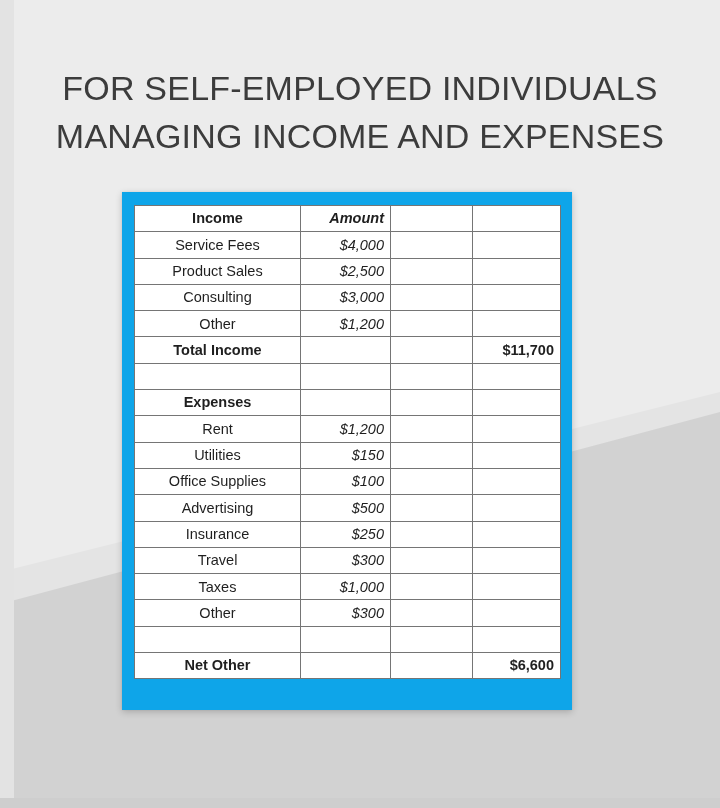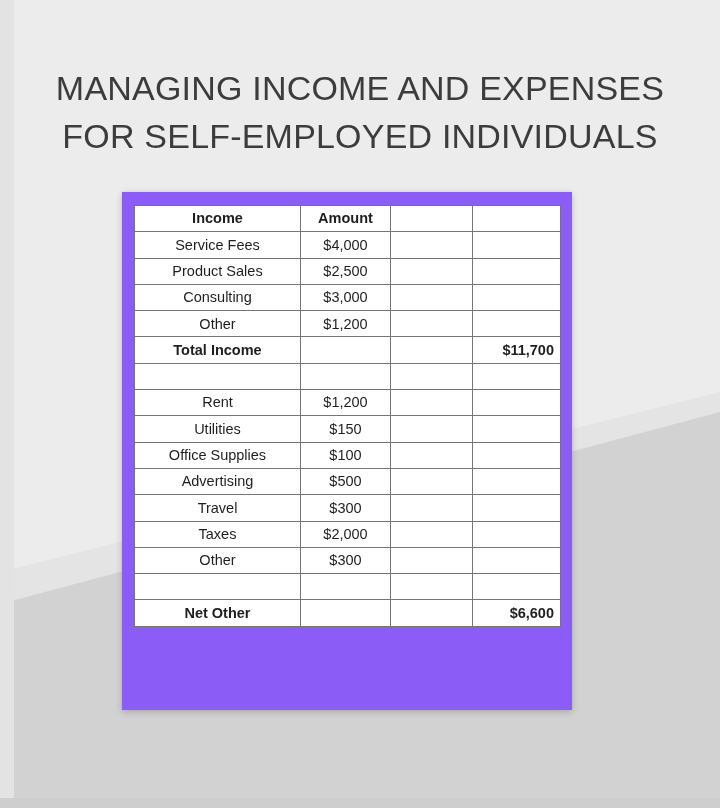--- a/index.html
+++ b/index.html
@@ -68,21 +68,21 @@
   }
 
   
   #sheet-card {
     position:absolute;
     z-index:2;
     left:122px;
     top:192px;
     width:450px;
     height:518px;
-    background:#8b5cf6;
+    background:#0ea5e9;
     box-shadow:0 2px 7px rgba(0,0,0,0.20), 0 0 1px rgba(0,0,0,0.10);
   }
 
   
   #budget-table {
     position:absolute;
     left:12px;
     top:13px;
     width:426px;
     border-collapse:collapse;
@@ -94,43 +94,43 @@
     padding:0 6px;
     font-size:14.5px;
     color:#1f1f1f;
     line-height:1;
     vertical-align:middle;
     background:#ffffff;
     overflow:hidden;
     white-space:nowrap;
   }
   .c-label   { width:166px; text-align:center; }
-  .c-amount  { width:90px;  text-align:center; padding-right:9px; }
+  .c-amount  { width:90px;  text-align:right; padding-right:9px;font-style:italic; }
   .c-blank   { width:82px; }
   .c-total   { width:88px;  text-align:right; padding-right:9px; }
 
   .row-header td, .row-section td, .row-total td { font-weight:bold; }
   .row-header .c-label, .row-header .c-amount { font-size:15px; }
   .row-section .c-label { font-size:15px; }
   .row-total  .c-label  { font-size:15px; }
   .row-spacer td { height:26.3px; }
 </style>
 </head>
 <body>
 
 <div id="bg-layer">
   <div class="band-dark"></div>
   <div class="band-edge"></div>
   <div class="band-left-strip"></div>
   <div class="band-bottom-strip"></div>
 </div>
 
 <div id="title-block">
+  <div class="title-line">FOR SELF-EMPLOYED INDIVIDUALS</div>
   <div class="title-line">MANAGING INCOME AND EXPENSES</div>
-  <div class="title-line">FOR SELF-EMPLOYED INDIVIDUALS</div>
 </div>
 
 <div id="sheet-card">
   <table id="budget-table">
     <tbody id="budget-table-body">
         <tr class="row-header">
           <td class="c-label">Income</td>
           <td class="c-amount">Amount</td>
           <td class="c-blank"></td>
           <td class="c-total"></td>
@@ -164,20 +164,26 @@
           <td class="c-amount"></td>
           <td class="c-blank"></td>
           <td class="c-total">$11,700</td>
         </tr>
         <tr class="row-spacer">
           <td class="c-label"></td>
           <td class="c-amount"></td>
           <td class="c-blank"></td>
           <td class="c-total"></td>
         </tr>
+        <tr class="row-section">
+          <td class="c-label">Expenses</td>
+          <td class="c-amount"></td>
+          <td class="c-blank"></td>
+          <td class="c-total"></td>
+        </tr>
         <tr class="row-item">
           <td class="c-label">Rent</td>
           <td class="c-amount">$1,200</td>
           <td class="c-blank"></td>
           <td class="c-total"></td>
         </tr>
         <tr class="row-item">
           <td class="c-label">Utilities</td>
           <td class="c-amount">$150</td>
           <td class="c-blank"></td>
@@ -189,28 +195,34 @@
           <td class="c-blank"></td>
           <td class="c-total"></td>
         </tr>
         <tr class="row-item">
           <td class="c-label">Advertising</td>
           <td class="c-amount">$500</td>
           <td class="c-blank"></td>
           <td class="c-total"></td>
         </tr>
         <tr class="row-item">
+          <td class="c-label">Insurance</td>
+          <td class="c-amount">$250</td>
+          <td class="c-blank"></td>
+          <td class="c-total"></td>
+        </tr>
+        <tr class="row-item">
           <td class="c-label">Travel</td>
           <td class="c-amount">$300</td>
           <td class="c-blank"></td>
           <td class="c-total"></td>
         </tr>
         <tr class="row-item">
           <td class="c-label">Taxes</td>
-          <td class="c-amount">$2,000</td>
+          <td class="c-amount">$1,000</td>
           <td class="c-blank"></td>
           <td class="c-total"></td>
         </tr>
         <tr class="row-item">
           <td class="c-label">Other</td>
           <td class="c-amount">$300</td>
           <td class="c-blank"></td>
           <td class="c-total"></td>
         </tr>
         <tr class="row-spacer">

